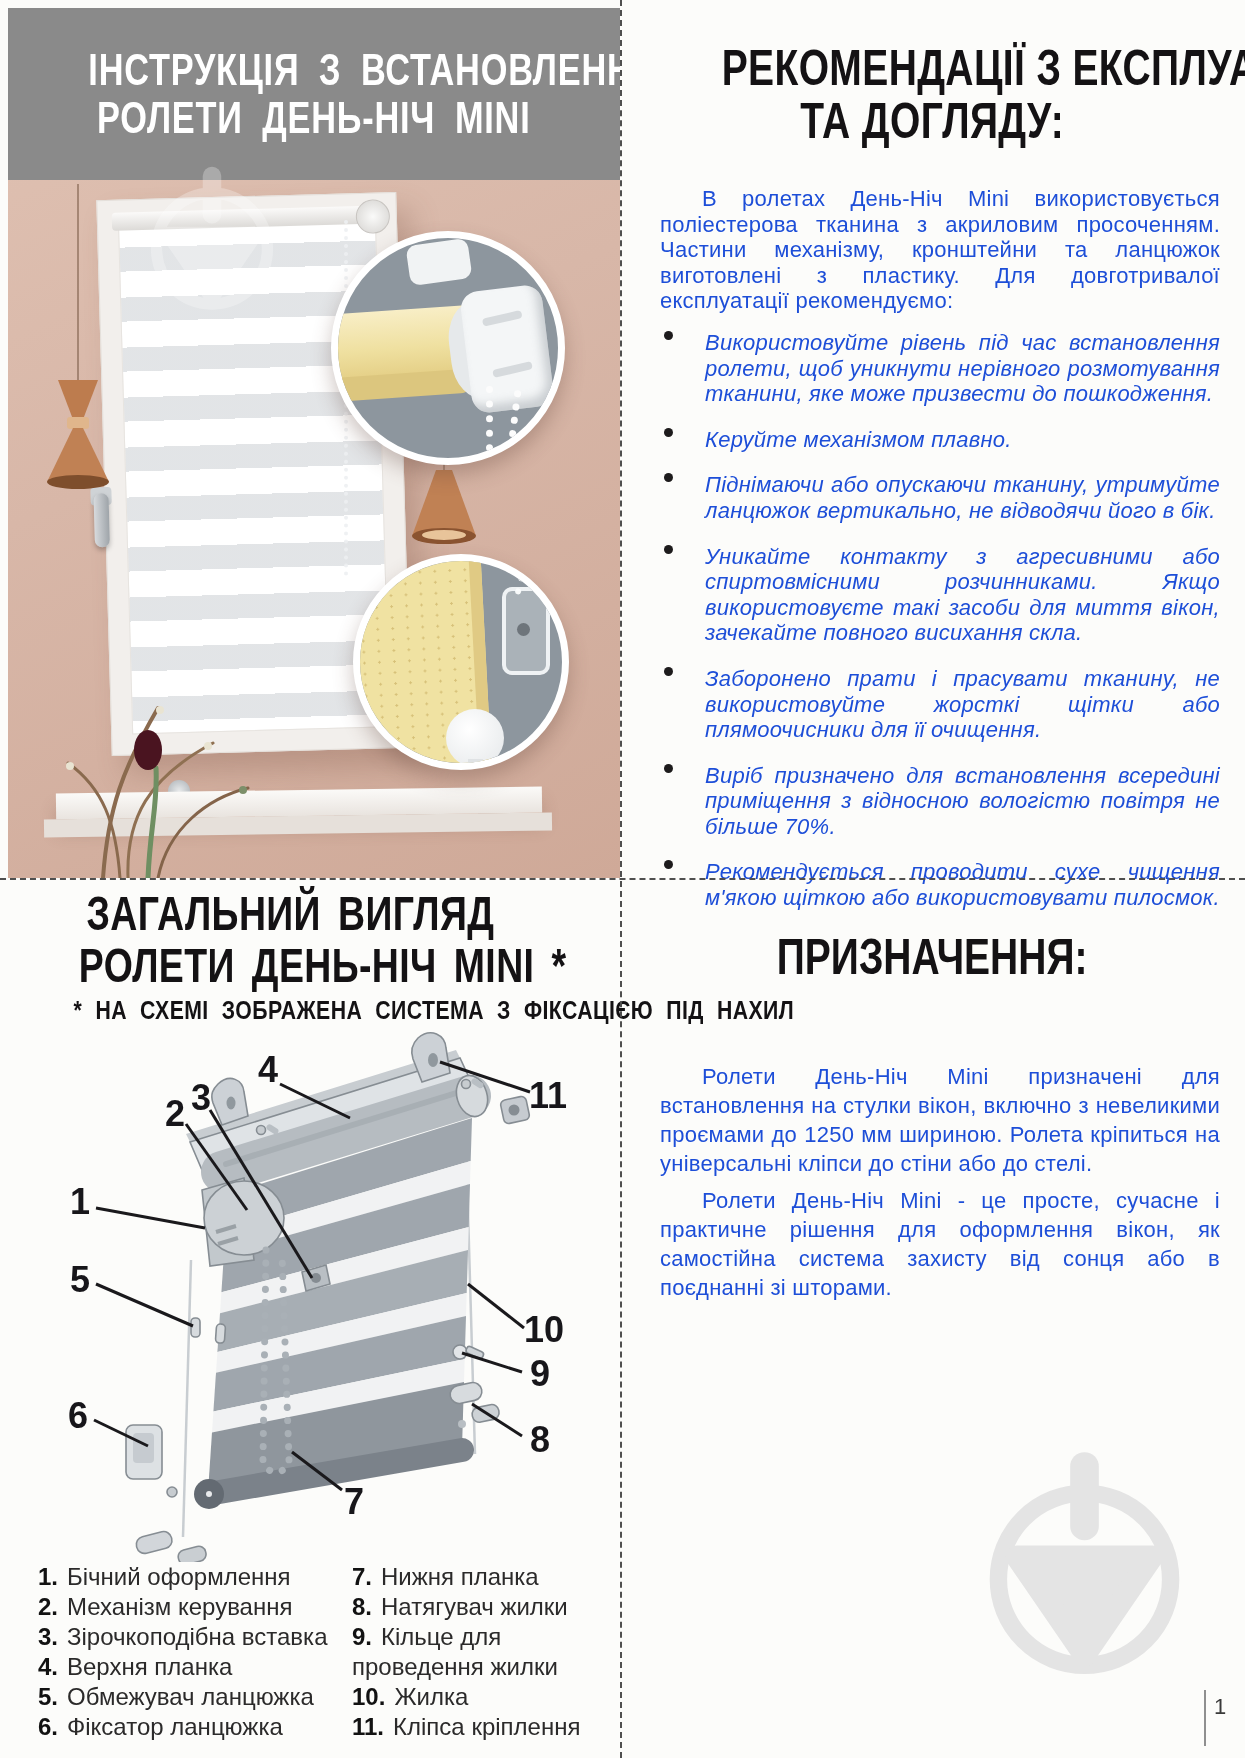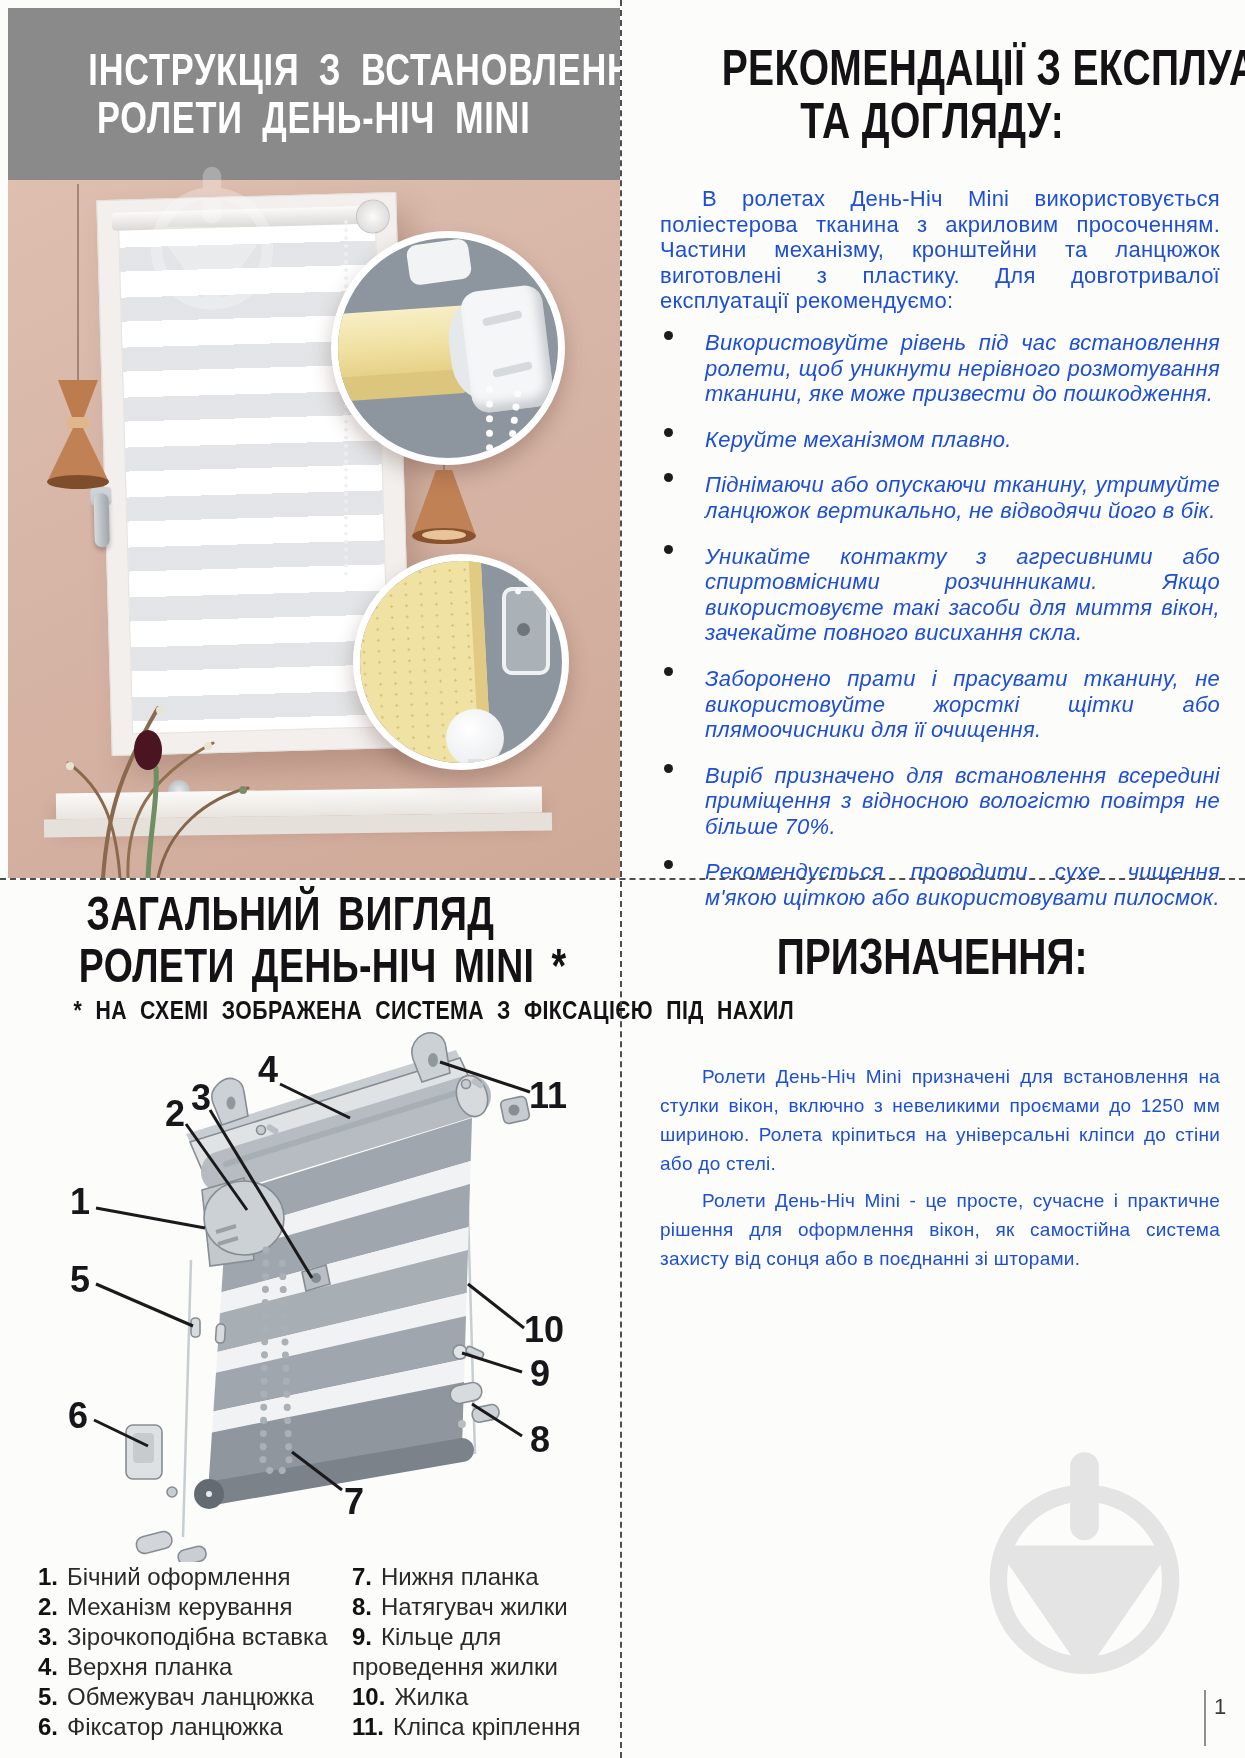--- a/index.html
+++ b/index.html
@@ -86,21 +86,21 @@
   .legend{left:38px;top:1562px;width:570px;font-size:24px;line-height:30px;color:#2b2a2a;}
   .leg-col{position:absolute;top:0;}
   .leg-l{left:0;width:300px;}
   .leg-r{left:314px;width:250px;}
   .li b{margin-right:9px;color:#121212;}
   .li span{white-space:pre-line;}
   
   .purpose-head{left:632px;top:930px;width:601px;}
   .purpose-head .cond{font-size:50px;line-height:54px;}
   .purpose-body{left:652px;top:1054px;width:576px;}
-  .purpose-body p{font-size:19px;line-height:29px;}
+  .purpose-body p{font-size:22px;line-height:29px;}
   .wm-br{position:absolute;left:982px;top:1450px;width:205px;height:238px;}
   .pgline{position:absolute;left:1204px;top:1690px;height:56px;width:0;border-left:2px solid #8f8f8f;}
   .pgnum{position:absolute;left:1214px;top:1694px;font-size:22px;color:#3a3a3a;}
 </style>
 </head>
 <body>
 
 <div id="page">
 
   <section class="abs photo">

